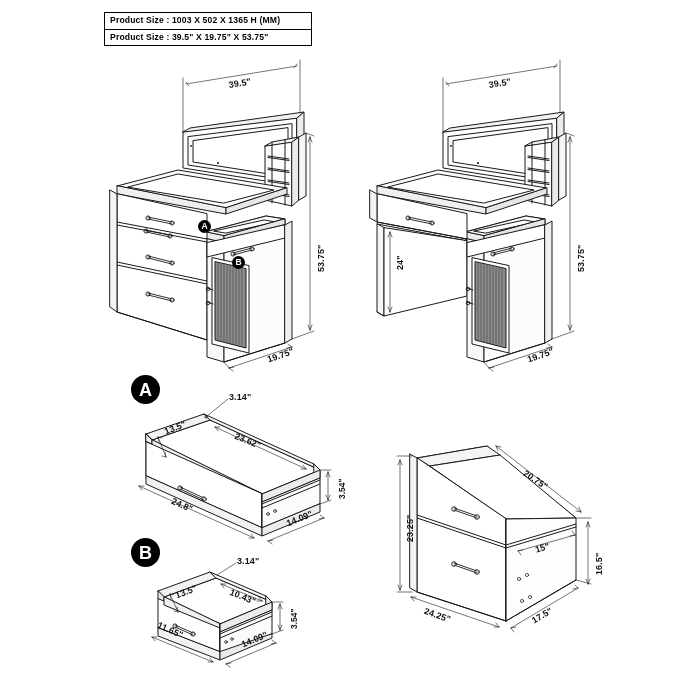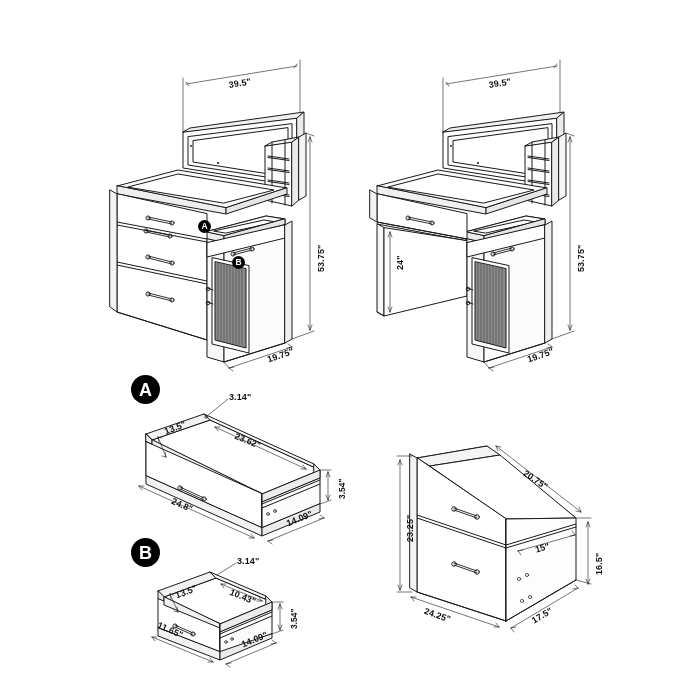--- a/index.html
+++ b/index.html
@@ -60,20 +60,24 @@
     line-height:1;
   }
   .badge.big{width:29px;height:29px;font-size:18px;}
   .badge.small{width:13px;height:13px;font-size:8.5px;}
 </style>
 </head>
 <body>
 
 <div id="stage">
 
+  <div class="spec-table">
+    <div class="spec-row">Product Size : 1003 X 502 X 1365 H (MM)</div>
+    <div class="spec-row">Product Size : 39.5" X 19.75" X 53.75"</div>
+  </div>
 
   <svg id="art" viewBox="0 0 700 700">
     <g fill="none" stroke="#1a1a1a" stroke-width="1" stroke-linejoin="round" stroke-linecap="round">
 
       <g>
 
         <g stroke-width="0.6">
           <path d="M183 78 L183 132"></path>
           <path d="M300 60 L300 118"></path>
           <path d="M186 84 L297 66"></path>

